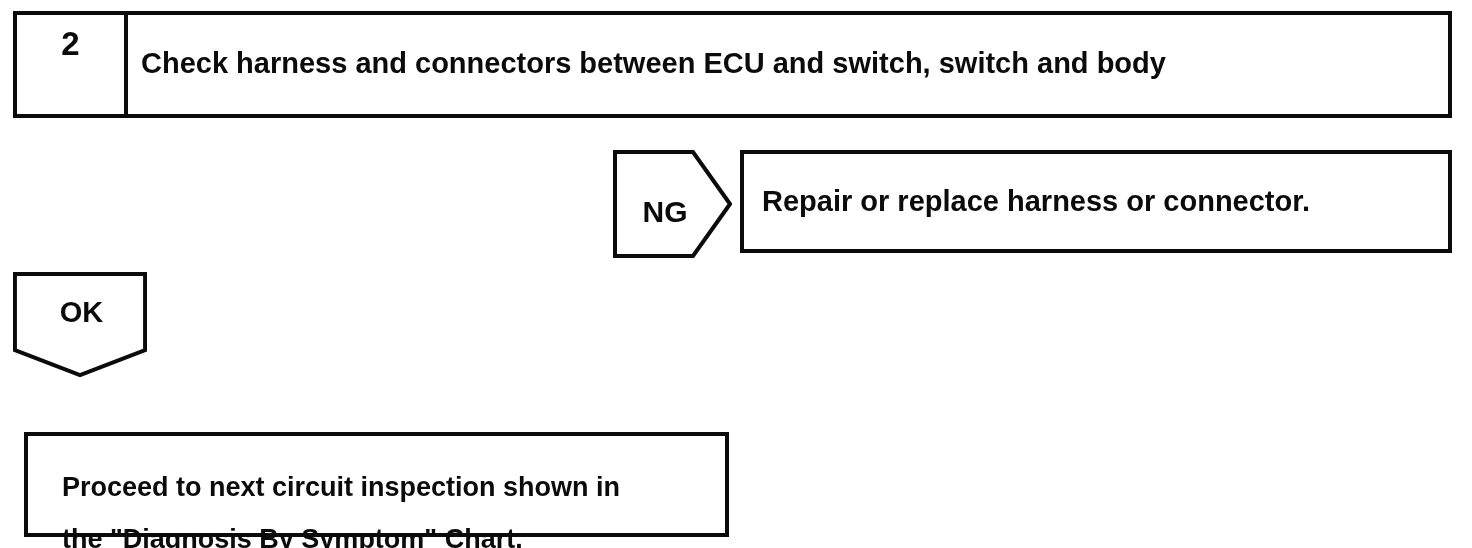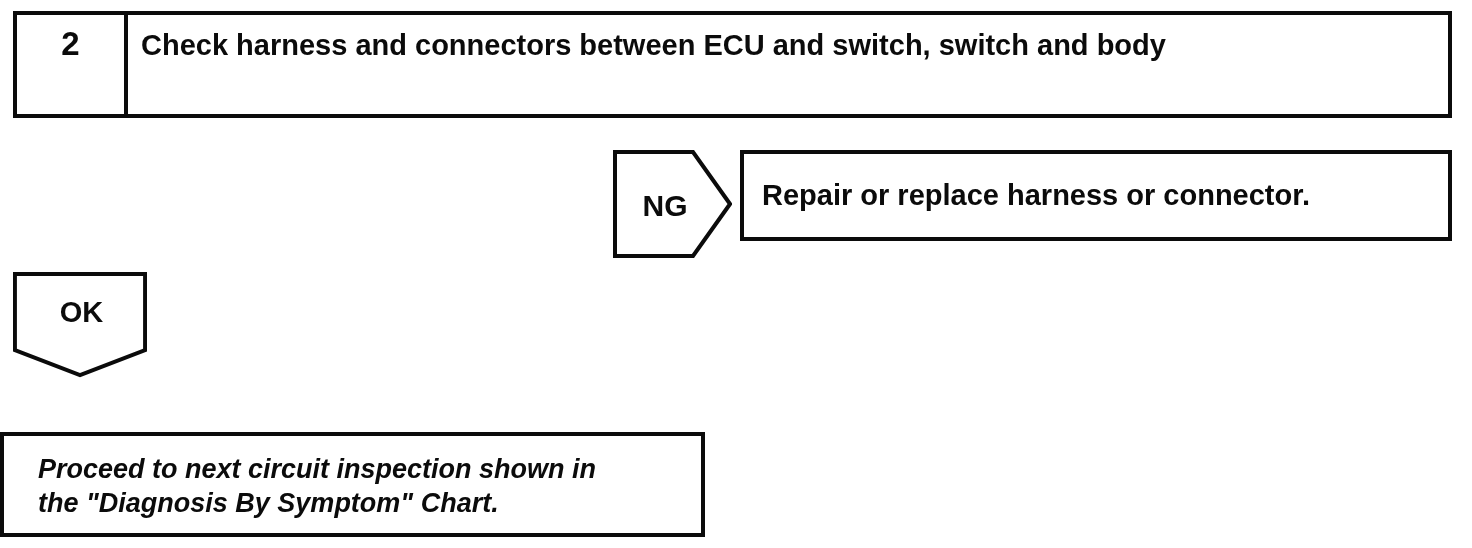--- a/index.html
+++ b/index.html
@@ -42,21 +42,21 @@
   .step-number {
     font-size: 33px;
     line-height: 33px;
   }
   .step-text {
     padding: 12px 0 0 13px;
     font-size: 29px;
     line-height: 36px;
     max-width: 1260px;
   }
-  .text-line { display: block; }
+  .text-line { display: block; margin-top: 18px; }
 
   
   .connector {
     position: absolute;
     background: transparent;
   }
   .connector svg {
     position: absolute;
     left: 0;
     top: 0;
@@ -70,21 +70,21 @@
     justify-content: center;
   }
   .ng-connector {
     left: 613px;
     top: 150px;
     width: 119px;
     height: 108px;
   }
   .ng-connector .connector-label {
     left: 0;
-    top: 2px;
+    top: 8px;
     width: 104px;
     height: 100%;
     font-size: 30px;
   }
   .ok-connector {
     left: 13px;
     top: 272px;
     width: 134px;
     height: 106px;
   }
@@ -100,35 +100,34 @@
   .result-box {
     position: absolute;
     border: 4px solid #0b0b0b;
     background: #ffffff;
     box-sizing: border-box;
   }
   .ng-result {
     left: 740px;
     top: 150px;
     width: 712px;
-    height: 91px;
+    height: 103px;
     display: flex;
     align-items: center;
     padding-left: 18px;
     font-size: 29px;
   }
   .ok-result {
-    left: 0;
+    left: 24px;
     top: 432px;
     width: 705px;
     height: 105px;
     padding: 16px 20px 0 34px;
     font-size: 27px;
     line-height: 34px;
-    font-style: italic;
   }
 </style>
 </head>
 <body>
 
 <div class="canvas">
 
   <div class="step-box">
     <div class="step-number-cell">
       <span class="step-number">2</span>

